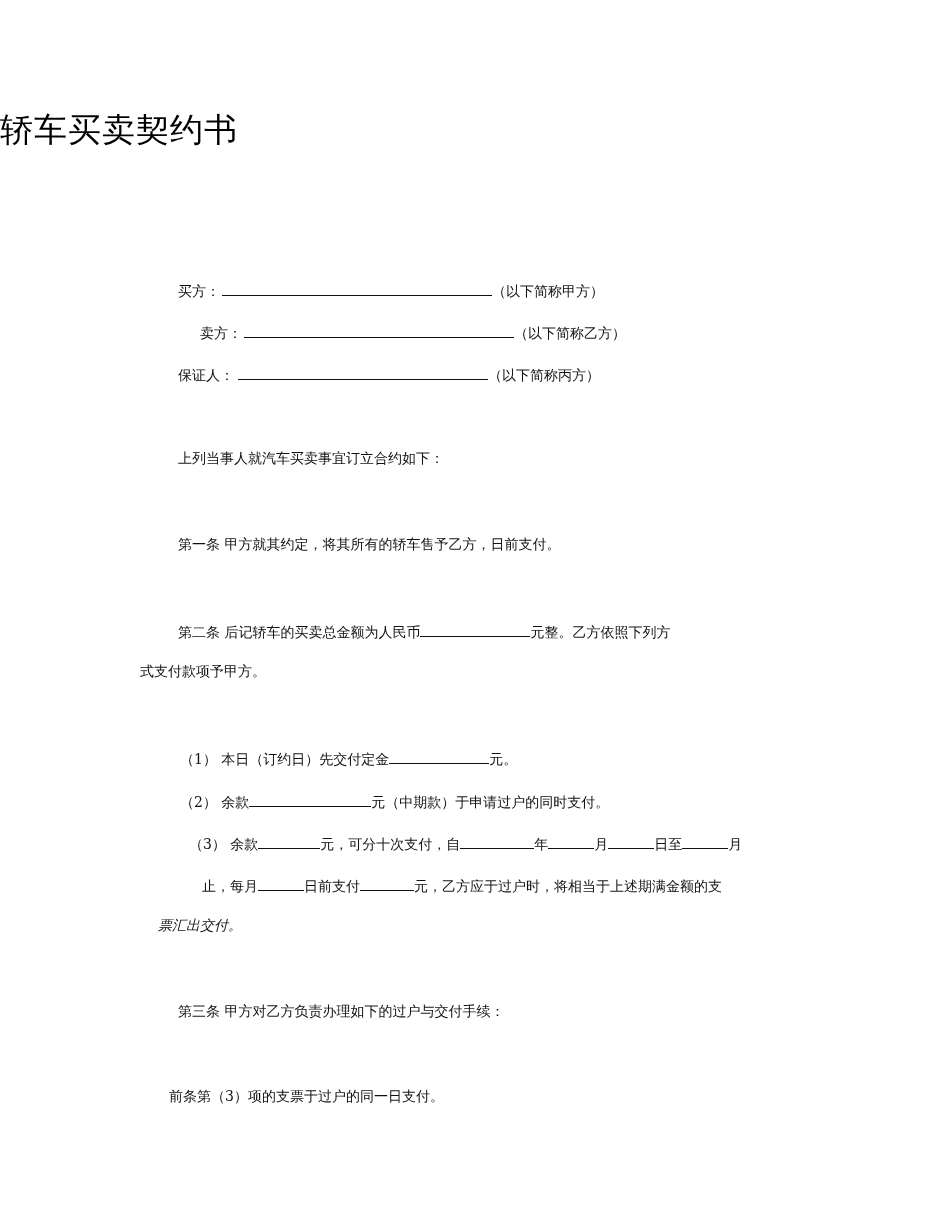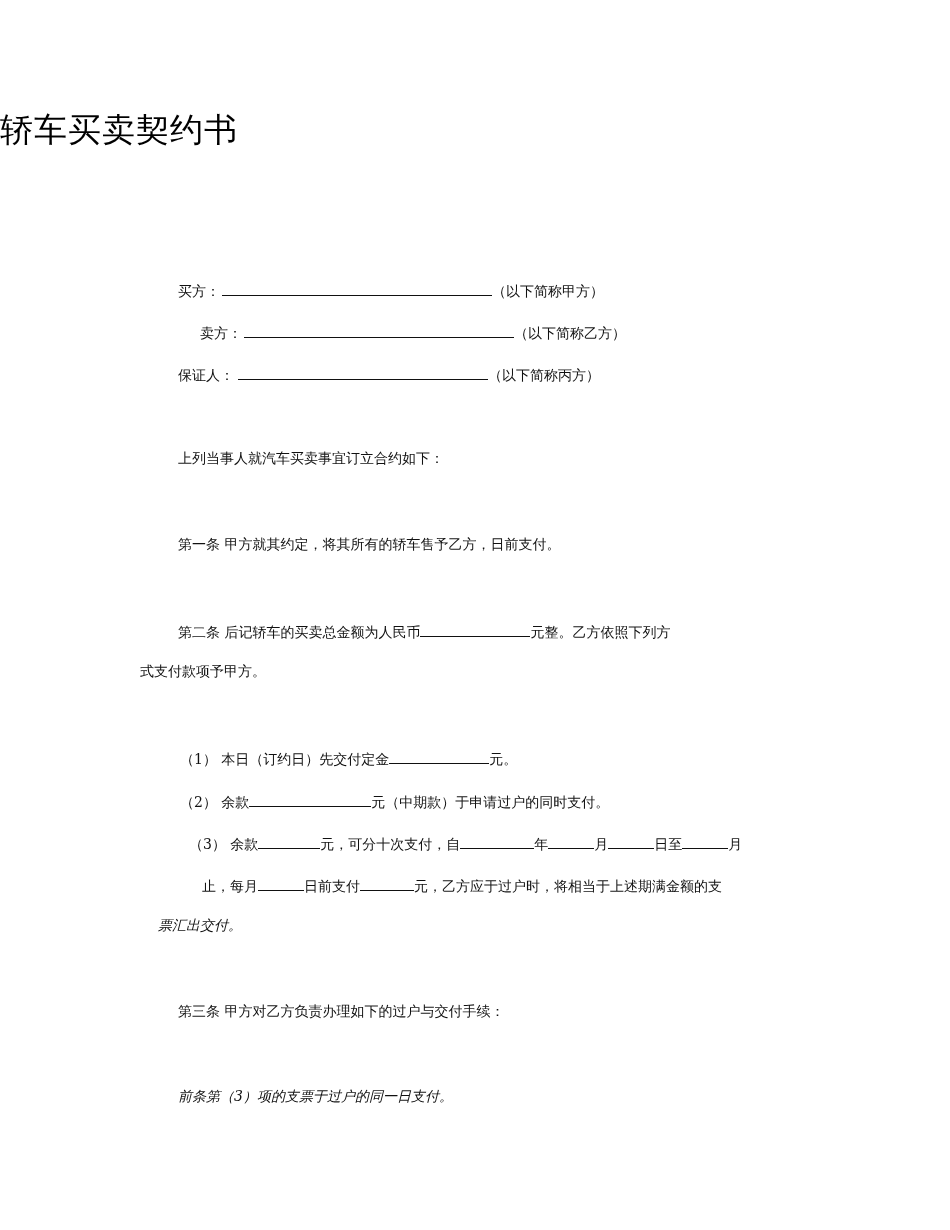--- a/index.html
+++ b/index.html
@@ -76,15 +76,15 @@
   <div class="line" style="top:830px; left:189px;">
     <span>（3）  余款</span><span class="blank" style="width:62px;"></span><span>元，可分十次支付，自</span><span class="blank" style="width:74px;"></span><span>年</span><span class="blank" style="width:46px;"></span><span>月</span><span class="blank" style="width:46px;"></span><span>日至</span><span class="blank" style="width:46px;"></span><span>月</span>
   </div>
   <div class="line" style="top:872px; left:158px;margin-left:44px;">
     <span>止，每月</span><span class="blank" style="width:46px;"></span><span>日前支付</span><span class="blank" style="width:54px;"></span><span>元，乙方应于过户时，将相当于上述期满金额的支</span>
   </div>
   <div class="line" style="top:914px; left:158px;font-style:italic;">票汇出交付。</div>
 
   <div class="line" style="top:1000px; left:178px;">第三条  甲方对乙方负责办理如下的过户与交付手续：</div>
 
-  <div class="line" style="top:1085px; left:178px;font-style:italic;">前条第（3）项的支票于过户的同一日支付。</div>
+  <div class="line" style="top:1085px; left:169px;">前条第（3）项的支票于过户的同一日支付。</div>
 
 </div>
 
 </body></html>

